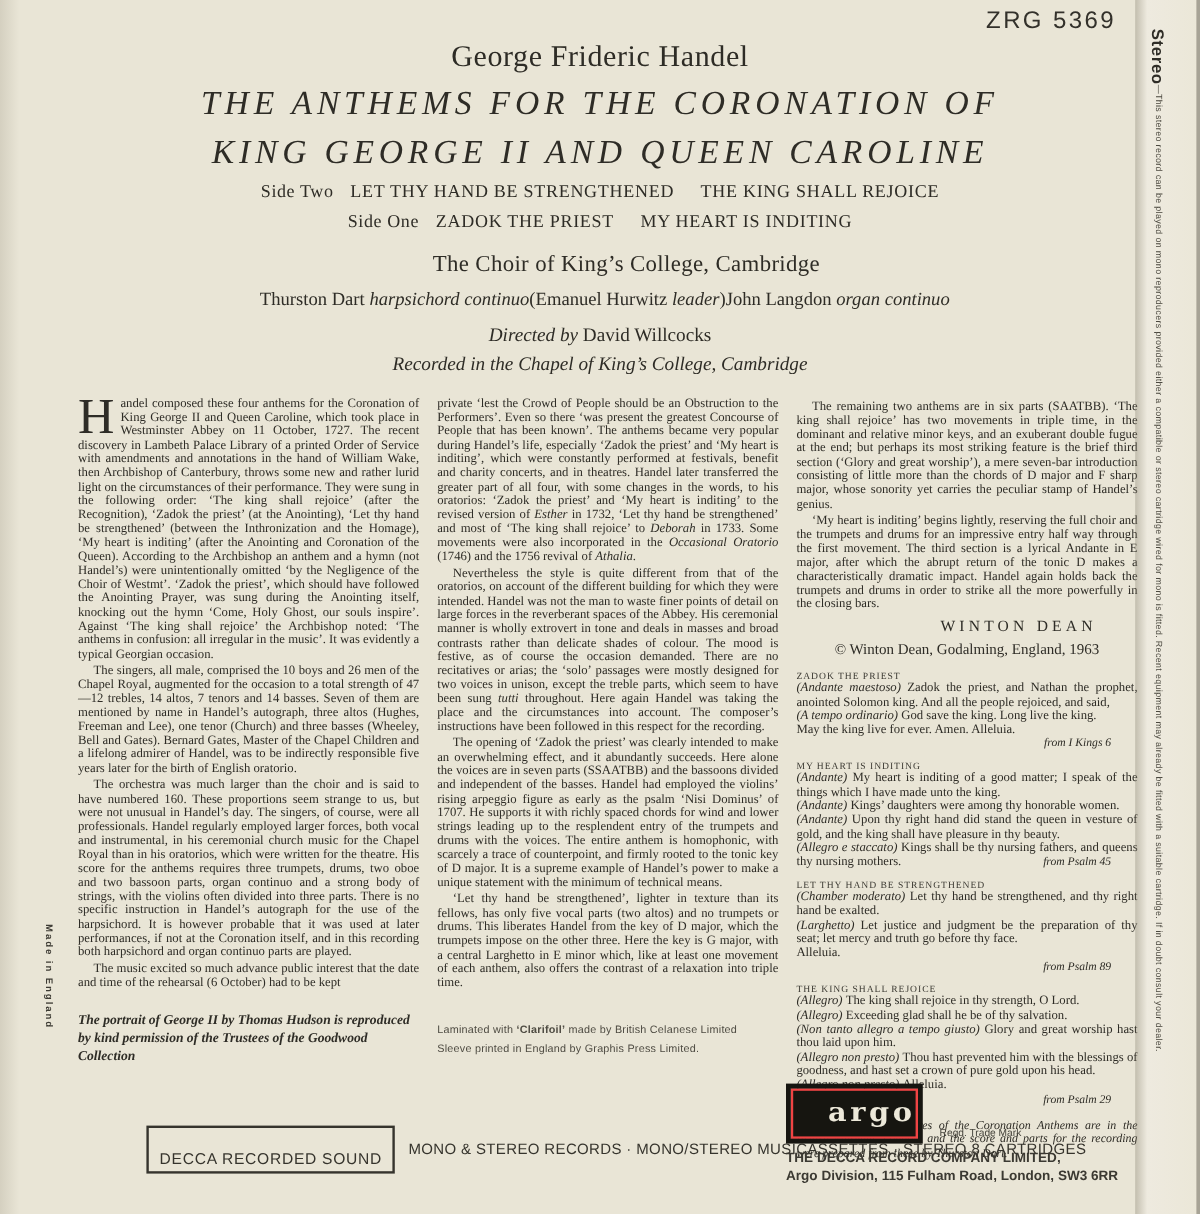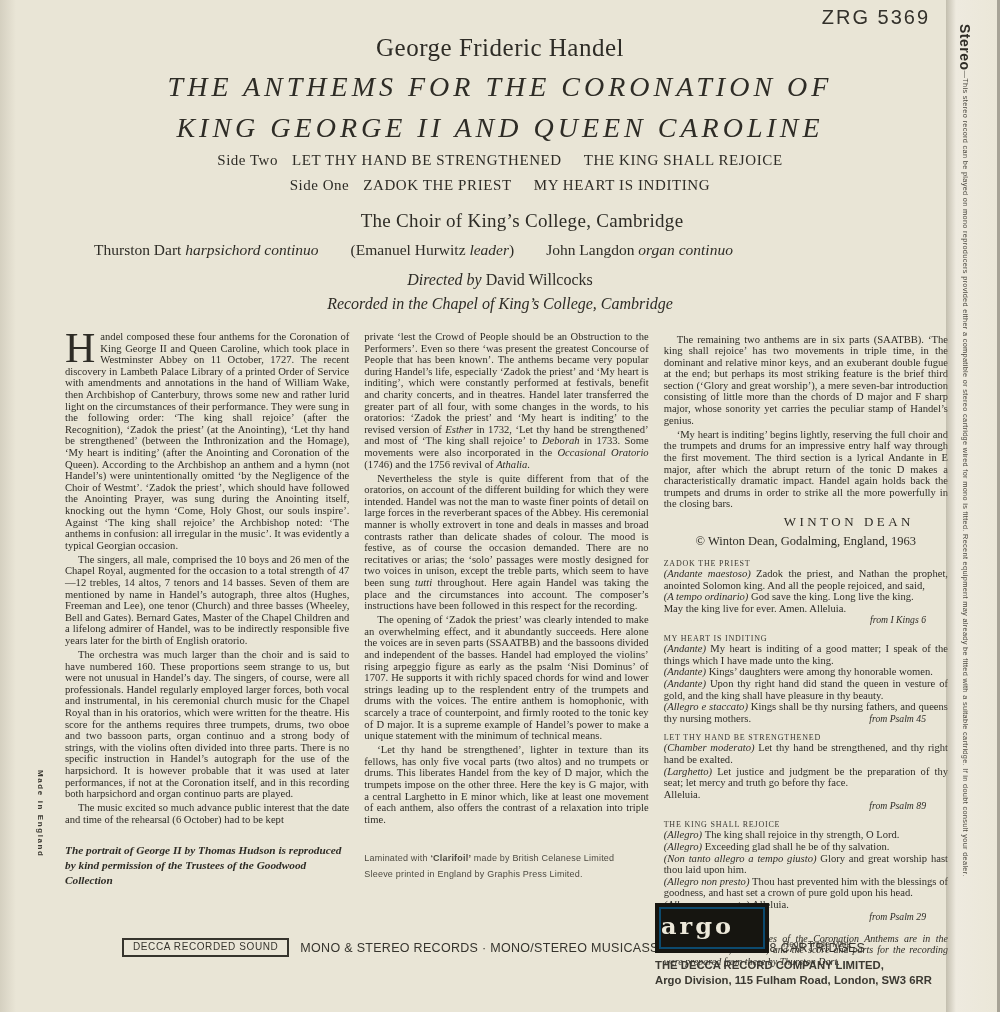--- a/index.html
+++ b/index.html
@@ -43,22 +43,22 @@
   
   .header { padding-top:34px; text-align:center; }
   .composer { font-size:25px; letter-spacing:0.5px; }
   .title-line { font-style:italic; font-size:28px; letter-spacing:4px; margin-top:9px; }
   .side-line { font-size:15px; margin-top:8px; letter-spacing:0.6px; }
   .side-label { margin-right:14px; letter-spacing:0.5px; }
   .track + .track { margin-left:22px; }
   .ensemble { font-size:19px; margin-top:4px; letter-spacing:0.3px; }
   .ensemble.first { margin-top:16px;padding-left:44px; }
   .credits-row {
-    display:flex; justify-content:flex-start; align-items:baseline;
-    padding:0 86px 0 94px; margin-top:9px; font-size:15.5px;gap:32px;
+    display:flex; justify-content:center; align-items:baseline;
+    padding:0 86px 0 94px; margin-top:9px; font-size:15.5px;
   }
   .directed { font-size:16px; margin-top:12px; }
   .recorded { font-size:16px; font-style:italic; margin-top:6px; }
   
   .columns {
     display:flex; gap:15px; align-items:flex-start;
     padding:0 52px 0 65px; margin-top:18px;
   }
   .col { flex:1; min-width:0; }
   .col p {
@@ -88,28 +88,28 @@
   .anthem-source.overlap { margin-top:-11px; }
   .autograph-note {
     font-style:italic; text-align:justify; font-size:10px; line-height:11.6px; margin-top:10px;
   }
   
   .bottom-left {
     position:absolute; left:122px; top:938px;
     display:flex; align-items:center; gap:11px;
     font-family:"Liberation Sans", sans-serif; color:#36342d;
   }
-  .decca-box { border:2px solid #36342d; padding:1px 9px 3px 9px; font-size:10px; letter-spacing:0.6px; }
+  .decca-box { border:2px solid #36342d; padding:18px 9px 3px 9px; font-size:13px; letter-spacing:0.6px; }
   .formats { font-size:12.5px; letter-spacing:0.3px; }
   .argo-area { position:absolute; left:655px; top:903px; }
   .argo-row { display:flex; align-items:flex-end; gap:14px; }
   .argo-box {
     margin:4px; width:102px; height:38px;
-    background:#161510; border:2px solid #0c4a6e; outline:4px solid #161510;
-    display:flex; align-items:center; justify-content:flex-start;
+    background:#161510; border:2px solid #ef4444; outline:4px solid #161510;
+    display:flex; align-items:center; justify-content:flex-end;
   }
   .argo-text {
     font-family:"DejaVu Serif", serif; font-weight:bold;
     color:#ece8d9; font-size:24px; letter-spacing:3px;
     transform:scaleY(0.92); padding-bottom:3px;
   }
   .regd { font-family:"Liberation Sans", sans-serif; font-size:8.5px; color:#45433b; padding-bottom:4px; }
   .addr { font-family:"Liberation Sans", sans-serif; font-weight:bold; font-size:11.3px; color:#3b3932; line-height:14.5px; }
   .addr.first { margin-top:5px; }
 </style>

